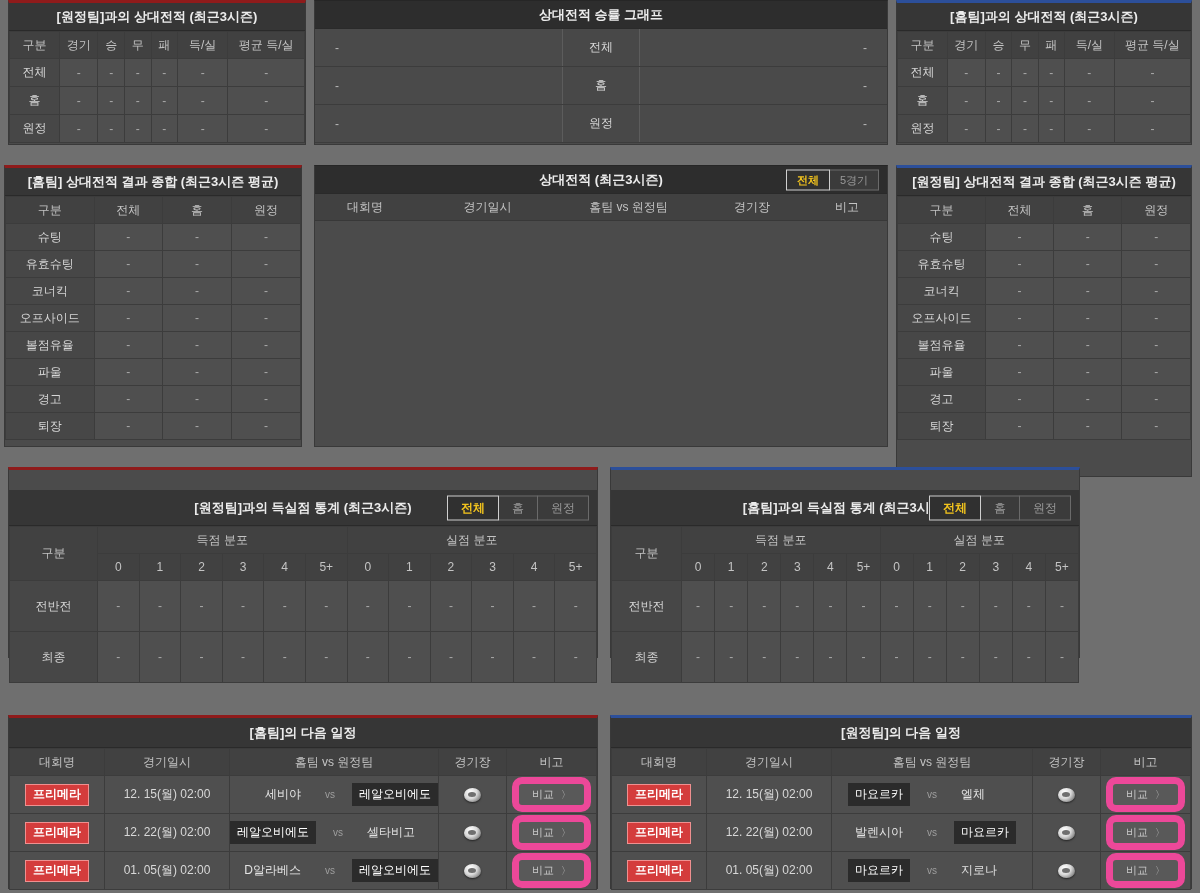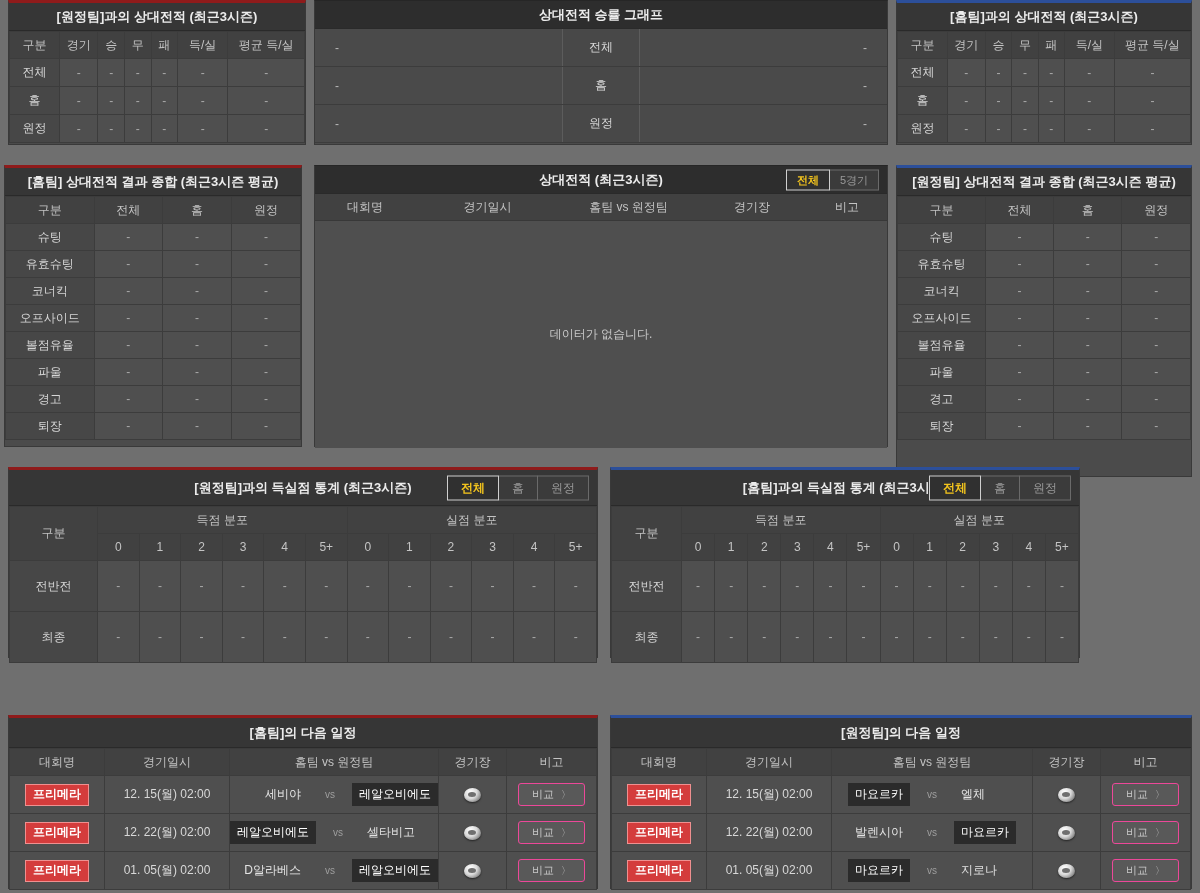--- a/index.html
+++ b/index.html
@@ -20,21 +20,21 @@
   .panel.accent-away { border-top:3px solid #2c4f9a; }
 
   .panel-title {
     position:relative;
     height:28px; line-height:28px;
     background:#363636;
     border-bottom:1px solid #2a2a2a;
     color:#ececec; font-weight:bold; font-size:13px;
     text-align:center;
   }
-  .panel-title.tall { height:36px; line-height:36px; }
+  .panel-title.tall { height:36px; line-height:36px;margin-top:20px; }
   .panel-title.mid  { height:30px; line-height:30px; }
   .panel-title.dark { background:#2d2d2d; }
 
   
   .tabs { position:absolute; right:8px; top:50%; transform:translateY(-50%); display:flex; line-height:normal; }
   .tab {
     padding:3px 13px; background:#3b3b3b;
     border:1px solid #6a6a6a; margin-left:-1px;
     color:#9a9a9a; font-size:12px; font-weight:normal; cursor:pointer;
     white-space:nowrap;
@@ -94,21 +94,21 @@
     background:radial-gradient(circle at 38% 30%, #ffffff, #d9d9d9 45%, #8d8d8d 75%, #565656);
     box-shadow:0 1px 2px rgba(0,0,0,.55);
     position:relative; vertical-align:middle;
   }
   .ball-icon::after {
     content:""; position:absolute; left:4px; top:4px; width:8px; height:5px;
     border-radius:50%; background:#6f6f6f;
   }
   .compare-btn {
     display:inline-flex; align-items:center; gap:7px;
-    background:#595959; border:1px solid #ec4899; border-radius:3px;
+    background:#595959; border:7px solid #ec4899; border-radius:10px;
     color:#c9c9c9; font-size:11px; padding:3px 13px; cursor:pointer;
     font-family:inherit;
   }
   .compare-btn .arr { font-size:10px; color:#bdbdbd; }
 </style>
 </head>
 <body>
 
 <div class="panel accent-home" style="left:8px; top:0; width:298px; height:145px;">
   <div class="panel-title">[원정팀]과의 상대전적 (최근3시즌)</div>
@@ -335,23 +335,20 @@
         <span class="tab">5경기</span>
       </span>
   </div>
   <div class="hist-header">
     <span class="hc hc-league">대회명</span>
     <span class="hc hc-date">경기일시</span>
     <span class="hc hc-match">홈팀  vs  원정팀</span>
     <span class="hc hc-stadium">경기장</span>
     <span class="hc hc-remark">비고</span>
   </div>
-  <div class="hist-body">
-    <span class="empty-msg">데이터가 없습니다.</span>
-  </div>
 </div>
 
 <div class="panel accent-away" style="left:896px; top:165px; width:296px; height:312px;">
   <div class="panel-title">[원정팀] 상대전적 결과 종합 (최근3시즌 평균)</div>
   <table class="sum-table">
     <colgroup>
         <col style="width:30%">
         <col style="width:23.3%">
         <col style="width:23.3%">
       </colgroup>

